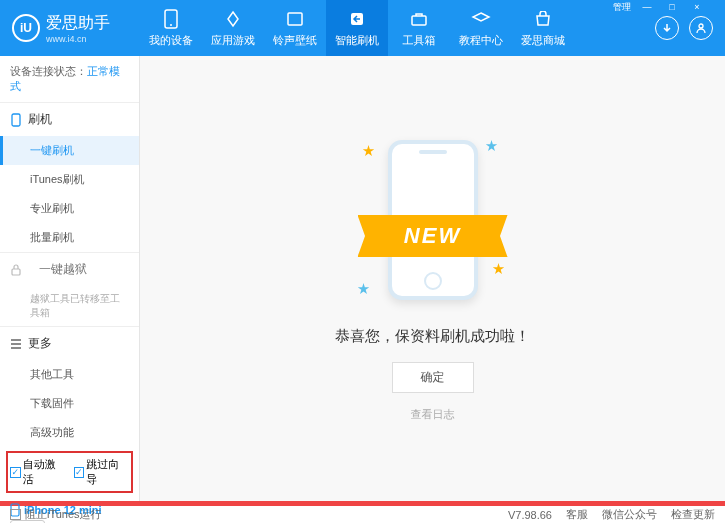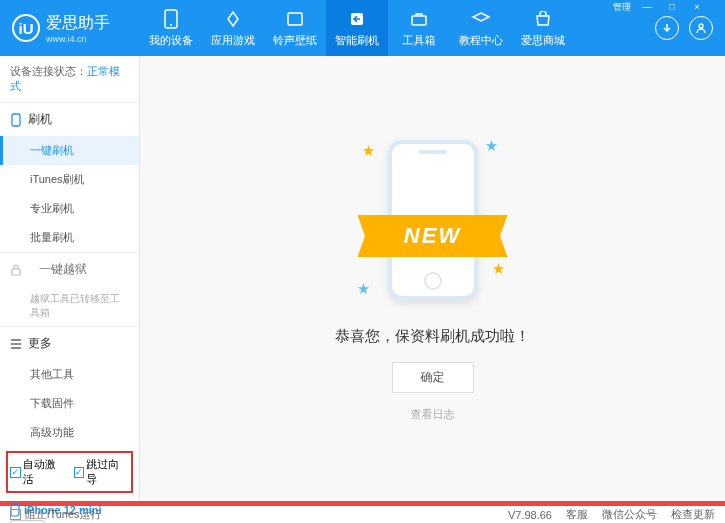--- a/index.html
+++ b/index.html
@@ -1,20 +1,20 @@
 <!DOCTYPE html>
 <html><head>
 <meta charset="utf-8">
 <style>
 * { margin: 0; padding: 0; box-sizing: border-box; font-family: "Microsoft YaHei", Arial, sans-serif; }
 body { background: #fff; width: 725px; height: 523px; overflow: hidden; position: relative; }
 
 .header { background: #1c95f2; height: 56px; display: flex; align-items: center; color: #fff; }
 .logo-area { display: flex; align-items: center; padding: 0 12px; width: 140px; }
-.logo { width: 28px; height: 28px; border: 2px solid #fff; border-radius: 50%; display: flex; align-items: center; justify-content: center; font-size: 15px; font-weight: bold; margin-right: 6px; }
+.logo { width: 28px; height: 28px; border: 2px solid #fff; border-radius: 50%; display: flex; align-items: center; justify-content: center; font-size: 12px; font-weight: bold; margin-right: 6px; }
 .brand-text { display: flex; flex-direction: column; }
 .brand-url { font-size: 9px; opacity: 0.8; }
 
 .nav { display: flex; flex: 1; height: 100%; }
 .nav-item { width: 62px; display: flex; flex-direction: column; align-items: center; justify-content: center; font-size: 11px; cursor: pointer; }
 .nav-item.active { background: #0a7de0; align-items: center; }
 .nav-icon { width: 20px; height: 20px; margin-bottom: 4px; display: flex; align-items: center; justify-content: center; }
 
 .header-right { display: flex; align-items: center; gap: 10px; padding: 0 12px; }
 .circle-btn { width: 24px; height: 24px; border: 1.5px solid #fff; border-radius: 50%; display: flex; align-items: center; justify-content: center; cursor: pointer; }

